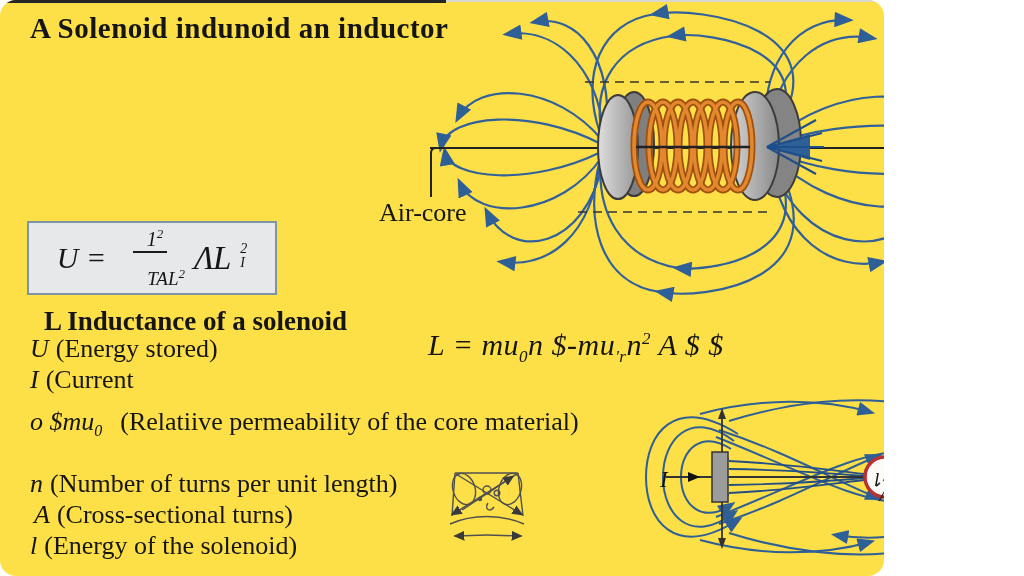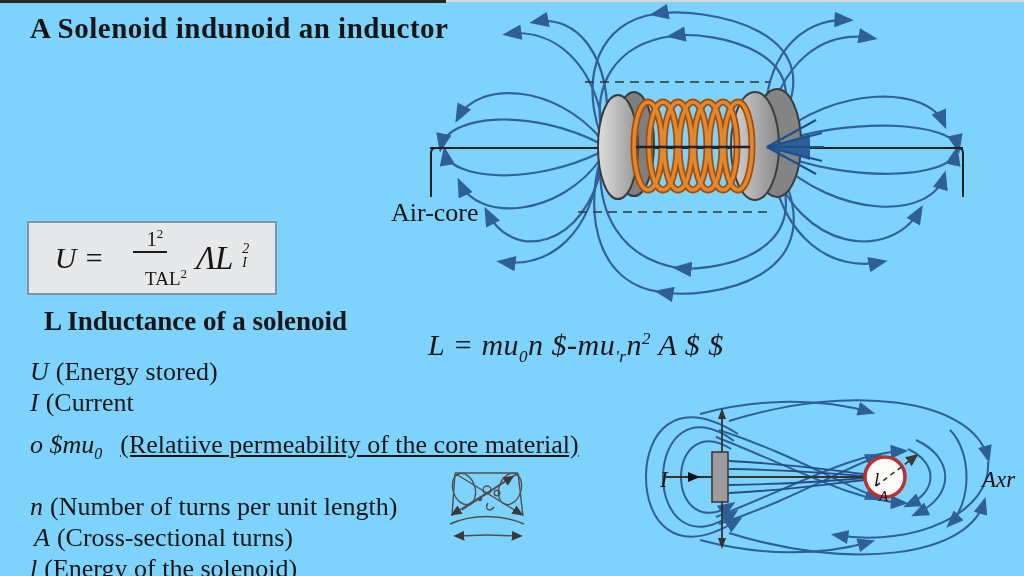--- a/index.html
+++ b/index.html
@@ -1,45 +1,45 @@
 <!DOCTYPE html>
 <html><head>
 <meta charset="utf-8">
 <style>
   html,body{margin:0;padding:0;}
-  .page{position:relative;width:1024px;height:576px;background:#7dd3fc;overflow:hidden;
-        font-family:"Liberation Serif","DejaVu Serif",serif;color:#151515;}
+  .page{position:relative;width:884px;height:576px;background:#fde047;overflow:hidden;
+        font-family:"Liberation Serif","DejaVu Serif",serif;color:#151515;border-radius:16px;}
   .abs{position:absolute;}
   .topline-dark{left:0;top:0;width:446px;height:3px;background:#262626;}
   .topline-light{left:446px;top:0;width:578px;height:2px;background:#d9d6d0;}
   .title{left:30px;top:12px;font-size:29px;font-weight:bold;letter-spacing:.5px;}
   .diagram-svg{left:0;top:0;width:1024px;height:576px;}
   .pole-label{font-size:26px;}
-  .lbl-air{left:379px;top:198px;margin-left:12px;}
+  .lbl-air{left:379px;top:198px;}
   .lbl-ferro{left:884px;top:196px;font-size:24px;}
   
   .ebox{left:27px;top:221px;width:246px;height:70px;background:#e6e8e9;
         border:2.5px solid #7d95a6;display:flex;align-items:center;justify-content:center;gap:9px;}
   .ebox .lhs{font-style:italic;font-size:30px;}
-  .frac{display:inline-flex;flex-direction:column;align-items:center;line-height:1.05;}
+  .frac{display:inline-flex;flex-direction:column;align-items:center;font-style:italic;line-height:1.05;}
   .frac .num{padding:0 4px 1px 14px;border-bottom:2px solid #1a1a1a;font-size:20px;}
   .frac .den{font-size:19px;padding-top:14px;margin-left:32px;}
   .fsup{font-size:13px;vertical-align:super;}
   .lam{font-size:33px;font-style:italic;letter-spacing:-1px;}
   .supsub{display:inline-flex;flex-direction:column;font-size:14px;line-height:1;font-style:italic;margin-left:1px;transform:translateY(-2px);}
   
   .heading{left:44px;top:306px;font-size:27px;font-weight:bold;}
-  .varline{left:30px;font-size:26px;white-space:nowrap;margin-top:23px;}
+  .varline{left:30px;font-size:26px;white-space:nowrap;}
   .varline .sym{font-style:italic;}
   .varline sub{font-size:16px;font-style:italic;}
   .varline .desc{margin-left:7px;}
   .v-u{top:334px;}
   .v-i{top:365px;}
   .v-mu{top:407px;}
-  .v-mu .desc{margin-left:18px;text-decoration:underline;}
+  .v-mu .desc{margin-left:18px;}
   .v-n{top:469px;text-align:right;}
   .v-a{top:500px;left:34px;}
   .v-l{top:531px;}
   
   .lformula{left:428px;top:328px;font-size:30px;font-style:italic;white-space:nowrap;letter-spacing:.5px;}
   .lformula sub{font-size:17px;}
   .lformula sup{font-size:17px;}
 </style>
 </head>
 <body>

